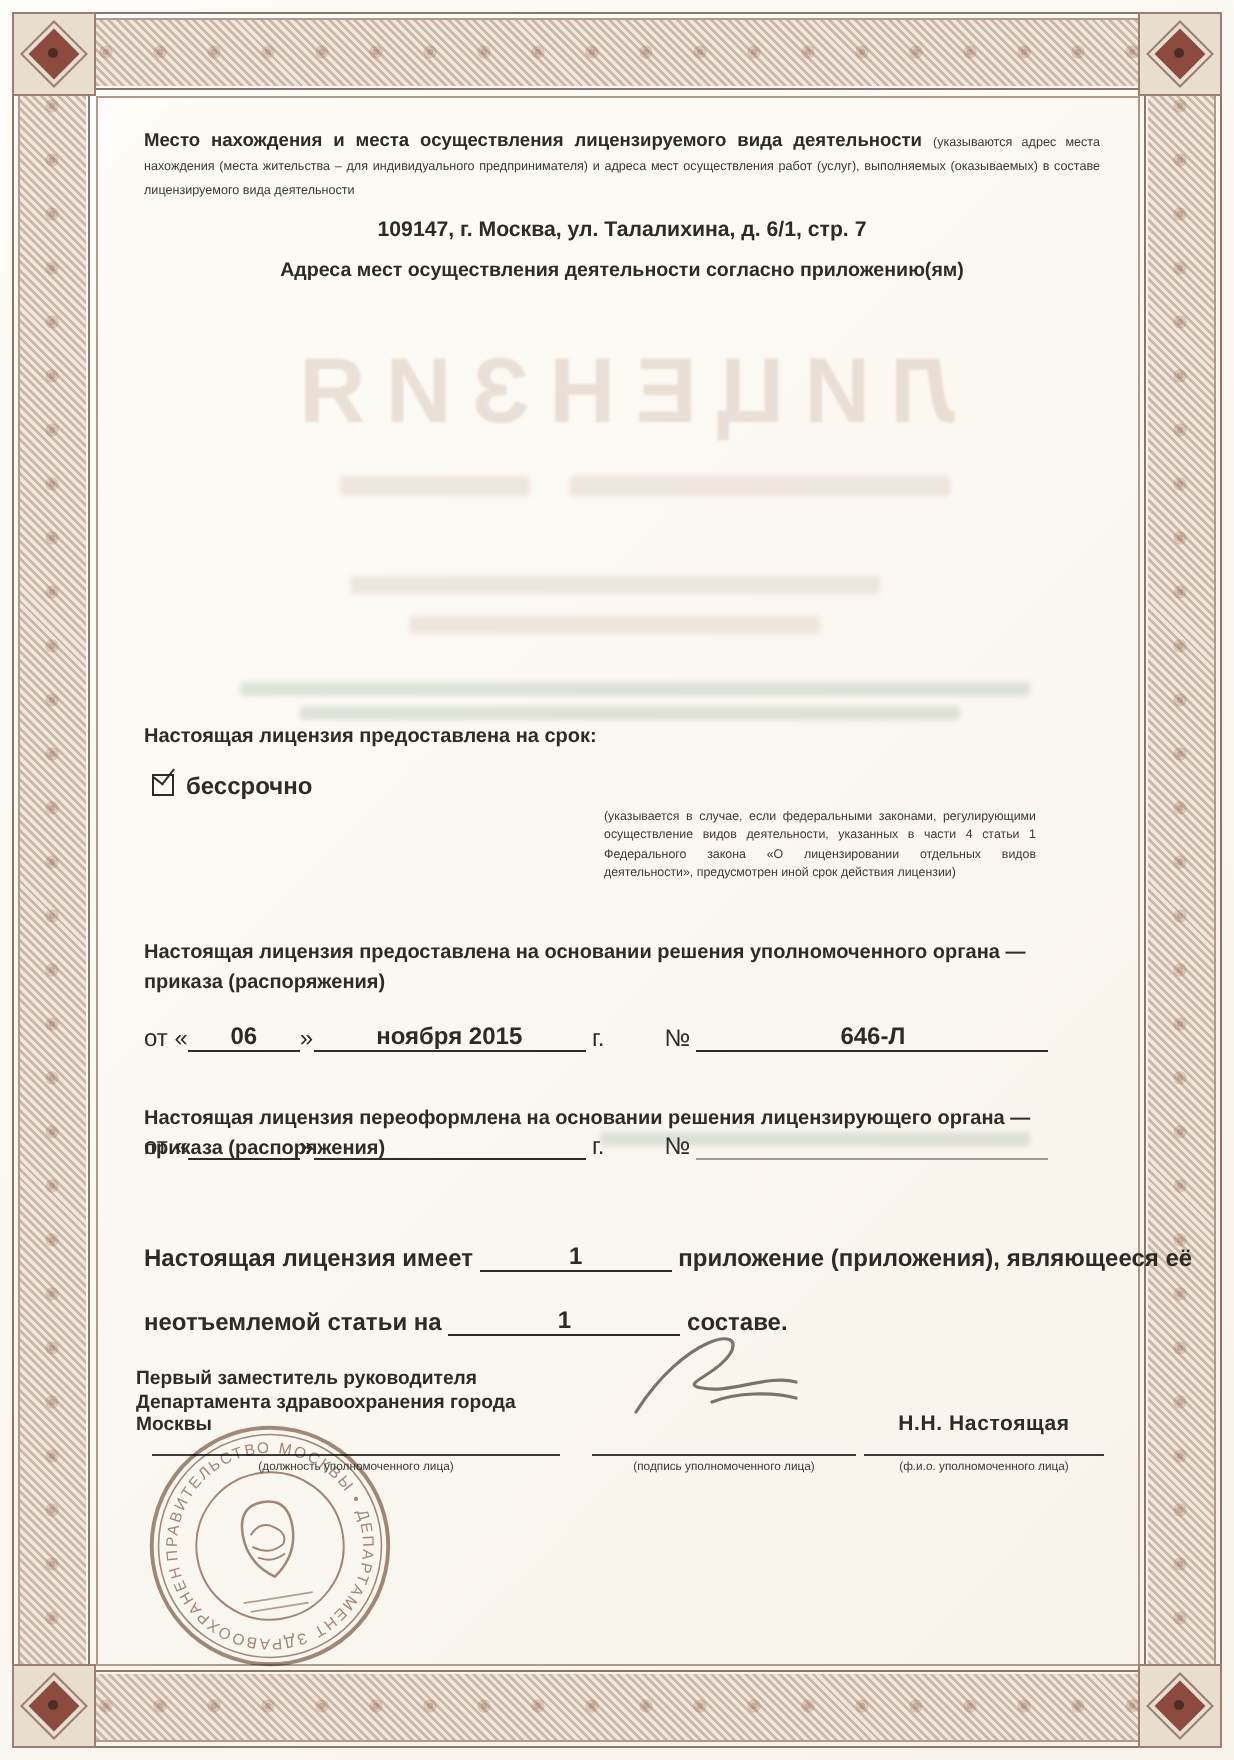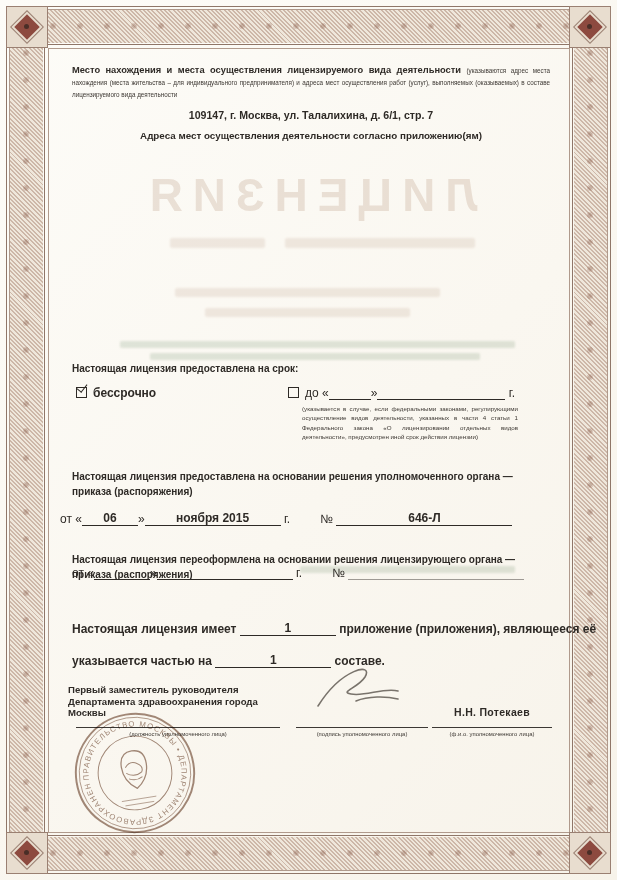--- a/index.html
+++ b/index.html
@@ -107,53 +107,50 @@
   <div class="abs h-center" style="left:72px;top:109px;width:478px;font-size:10.6px;">109147, г. Москва, ул. Талалихина, д. 6/1, стр. 7</div>
 
   <div class="abs h-center" style="left:72px;top:130px;width:478px;font-size:9.8px;">Адреса мест осуществления деятельности согласно приложению(ям)</div>
 
   <div class="abs body-b" style="left:72px;top:362px;">Настоящая лицензия предоставлена на срок:</div>
 
   <div class="abs row" style="left:76px;top:386px;">
     <span class="cbx"><span class="tick"></span></span><span>бессрочно</span>
   </div>
 
-  <div class="abs row" style="left:288px;top:386px;font-weight:400;">
-    <span class="cbx"></span><span>до «</span><span class="bl" style="width:42px;"></span><span>»</span><span class="bl" style="width:128px;"></span> <span>г.</span>
-  </div>
 
   <div class="abs tiny-note" style="left:302px;top:404px;width:216px;">(указывается в случае, если федеральными законами, регулирующими осуществление видов деятельности, указанных в части 4 статьи 1 Федерального закона «О лицензировании отдельных видов деятельности», предусмотрен иной срок действия лицензии)</div>
 
   <div class="abs body-b" style="left:72px;top:470px;width:480px;">Настоящая лицензия предоставлена на основании решения уполномоченного органа — приказа (распоряжения)</div>
 
-  <div class="abs row" style="left:60px;top:512px;">
+  <div class="abs row" style="left:72px;top:512px;">
     <span style="font-weight:400;">от «</span><span class="bl" style="width:56px;">06</span><span style="font-weight:400;">»</span><span class="bl" style="width:136px;">ноября 2015</span> <span style="font-weight:400;">г.</span><span style="display:inline-block;width:30px;"></span><span style="font-weight:400;">№</span> <span class="bl" style="width:176px;">646-Л</span>
   </div>
 
   <div class="abs body-b" style="left:72px;top:532px;width:480px;margin-top:21px;">Настоящая лицензия переоформлена на основании решения лицензирующего органа — приказа (распоряжения)</div>
 
   <div class="abs row" style="left:72px;top:566px;font-weight:400;text-align:right;">
     <span>от «</span><span class="bl" style="width:56px;"></span><span>»</span><span class="bl" style="width:136px;"></span> <span>г.</span><span style="display:inline-block;width:30px;"></span><span>№</span> <span class="bl" style="width:176px;border-bottom-color:rgba(46,42,38,.45);"></span>
   </div>
 
   <div class="abs row" style="left:72px;top:622px;">
     <span>Настоящая лицензия имеет</span> <span class="bl" style="width:96px;">1</span> <span>приложение (приложения), являющееся её</span>
   </div>
 
   <div class="abs row" style="left:72px;top:654px;">
-    <span>указывается частью на</span> <span class="bl" style="width:116px;">1</span> <span>составе.</span>
+    <span>неотъемлемой статьи на</span> <span class="bl" style="width:116px;">1</span> <span>составе.</span>
   </div>
 
   <div class="abs pos-title" style="left:68px;top:684px;width:190px;">Первый заместитель руководителя Департамента здравоохранения города Москвы</div>
 
   <svg class="abs" style="left:298px;top:662px;" width="128" height="58" viewBox="0 0 128 58">
     <path d="M20 44 C 44 6, 76 0, 67 15 C 60 26, 41 30, 53 32 C 67 35, 86 25, 100 29 M58 39 C 70 34, 88 34, 100 37" stroke="#6a655d" stroke-width="1.6" fill="none" stroke-linecap="round" opacity="0.9"></path>
   </svg>
 
-  <div class="abs fio" style="left:432px;top:706px;width:120px;">Н.Н. Потекаев</div>
+  <div class="abs fio" style="left:432px;top:706px;width:120px;">Н.Н. Настоящая</div>
 
   <div class="sig-col-line" style="left:76px;top:727px;width:204px;"></div>
   <div class="sig-col-line" style="left:296px;top:727px;width:132px;"></div>
   <div class="sig-col-line" style="left:432px;top:727px;width:120px;"></div>
 
   <div class="caption" style="left:76px;top:731px;width:204px;">(должность уполномоченного лица)</div>
   <div class="caption" style="left:296px;top:731px;width:132px;">(подпись уполномоченного лица)</div>
   <div class="caption" style="left:432px;top:731px;width:120px;">(ф.и.о. уполномоченного лица)</div>
 
   <div class="stamp-wrap">

